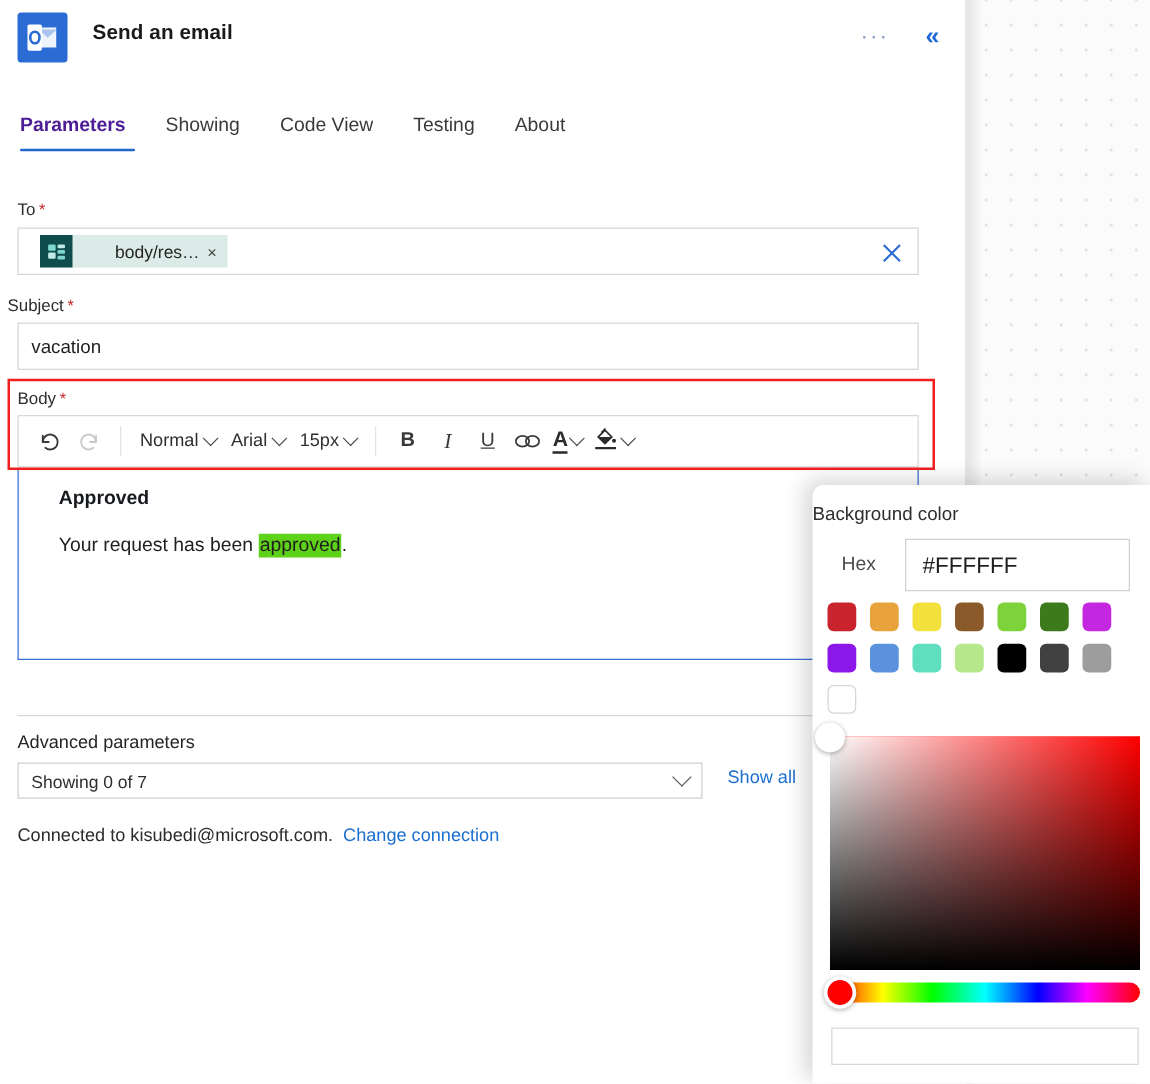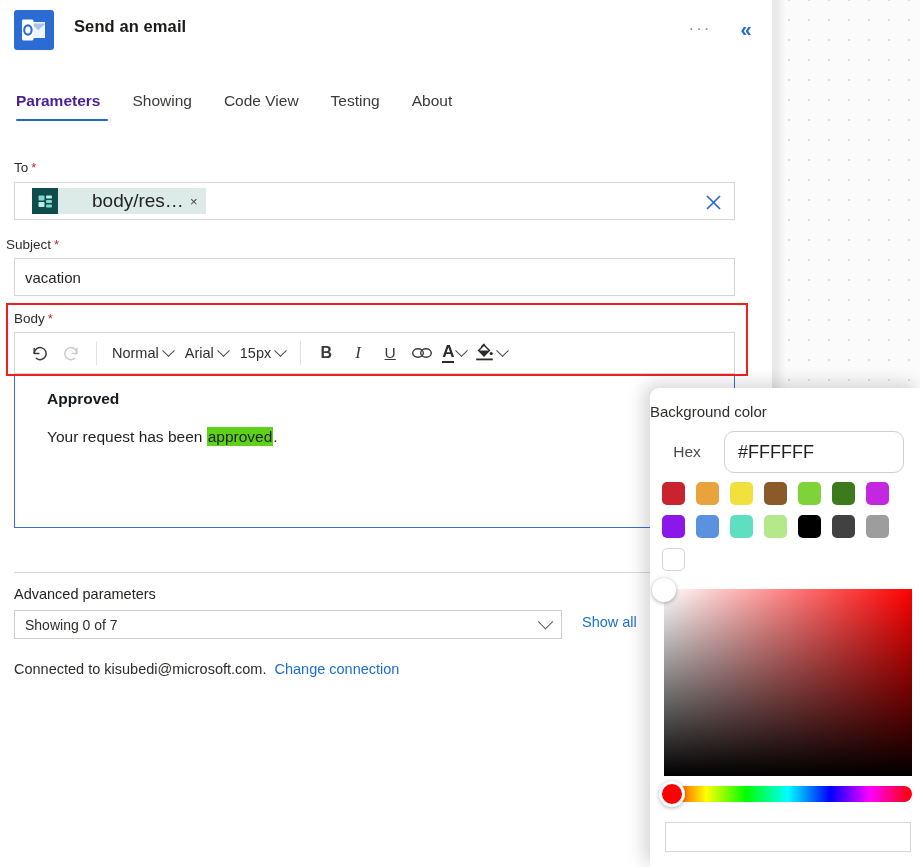--- a/index.html
+++ b/index.html
@@ -142,21 +142,21 @@
     height: 26px;
     background: #dcebe8;
   }
   .token-icon {
     width: 26px; height: 26px;
     background: #0f4d4d;
     display: flex; align-items: center; justify-content: center;
     flex: none;
   }
   .token-text {
-    font-size: 19px;
+    font-size: 14px;
     color: #232322;
     padding: 0 6px 0 34px;
     white-space: nowrap;
   }
   .token-x {
     font-size: 13px;
     color: #444;
     padding-right: 9px;
     cursor: pointer;
   }
@@ -335,21 +335,21 @@
   }
   .hex-label {
     width: 74px;
     text-align: center;
     font-size: 15.5px;
     color: #4b4b49;
   }
   .hex-input {
     width: 180px; height: 42px;
     border: 1px solid #cfcfcd;
-    border-radius: 10px;
+    border-radius: 0;
     font-size: 18px;
     color: #1f1f1e;
     padding: 0 13px;
     font-family: "Liberation Sans", sans-serif;
     outline: none;
     background: #fff;
   }
   .swatch-grid {
     position: absolute;
     left: 12px; top: 94px;

